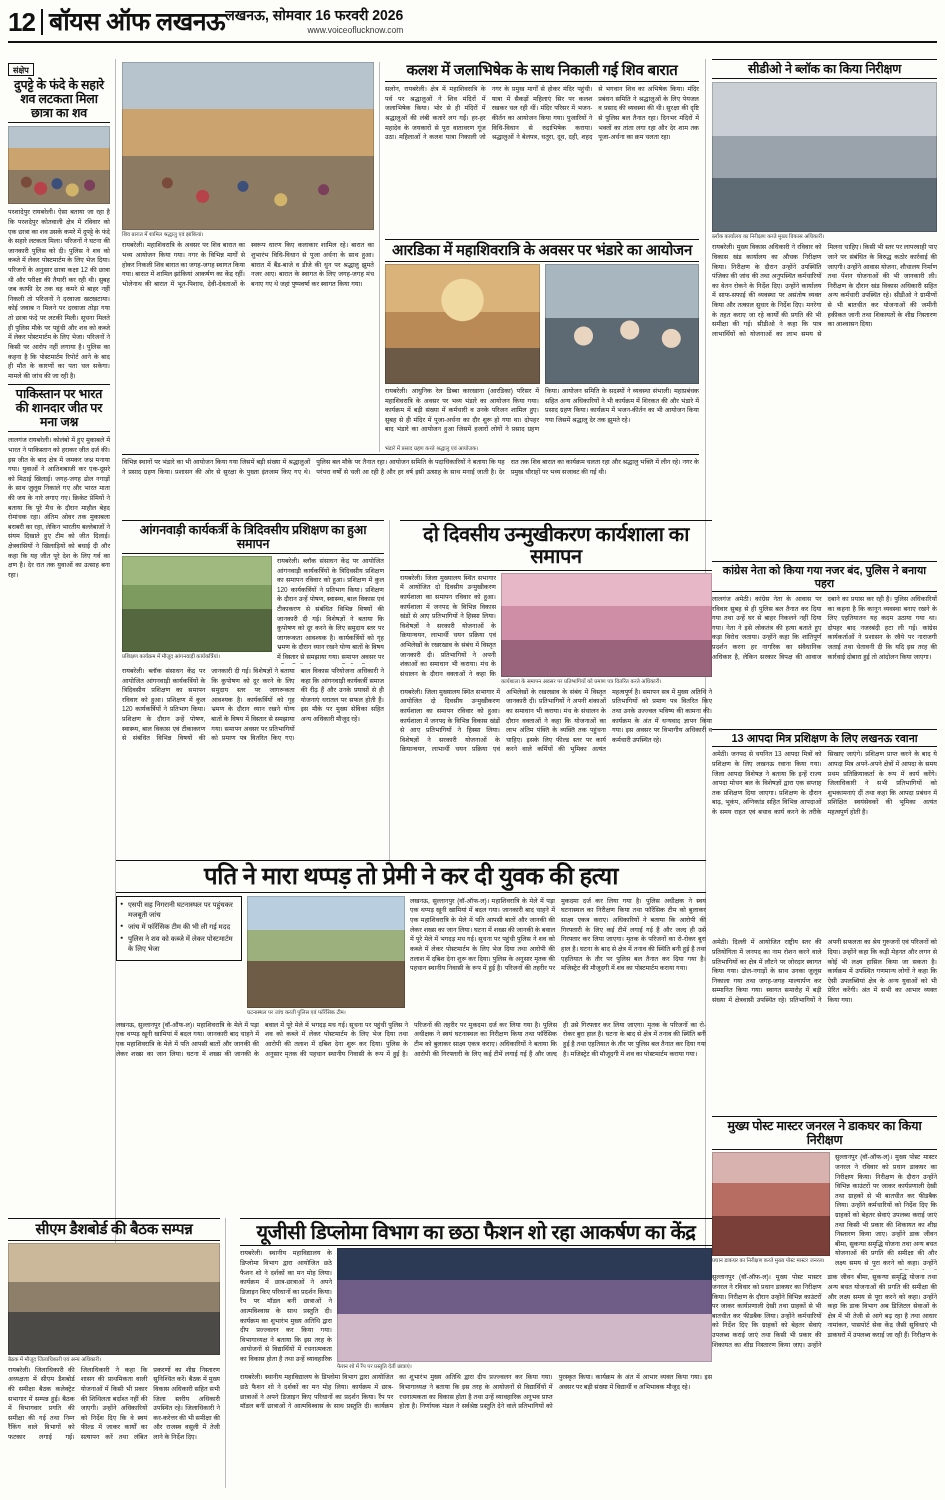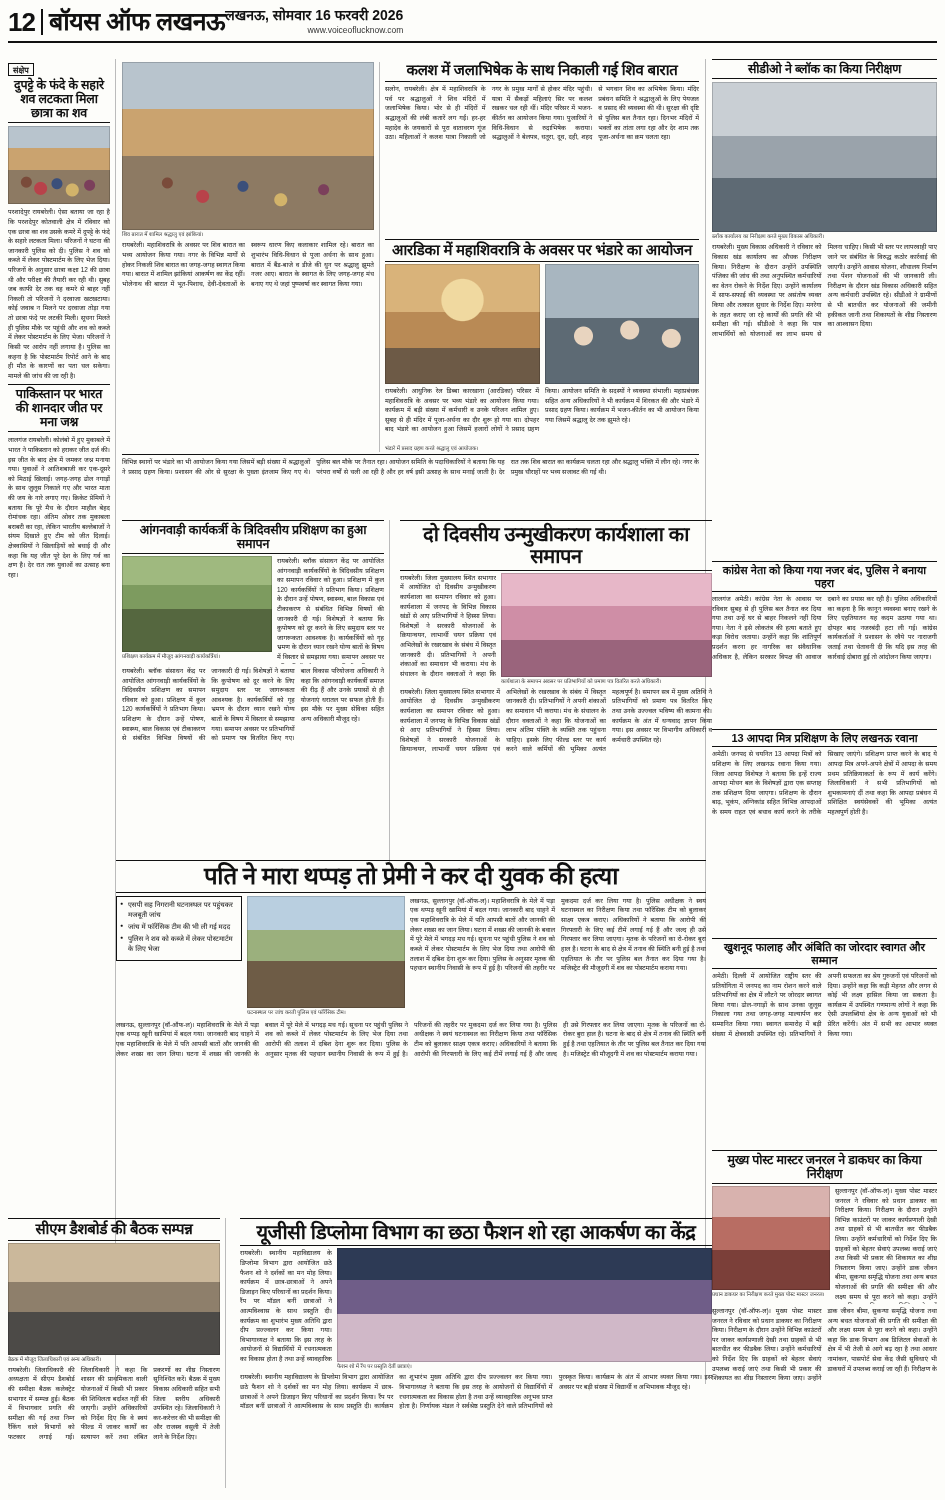--- a/index.html
+++ b/index.html
@@ -156,21 +156,20 @@
       <div class="ph ph-office mt3" style="height:150px;"></div>
       <div class="ph-cap">ब्लॉक कार्यालय का निरीक्षण करते मुख्य विकास अधिकारी।</div>
       <div class="body-txt twocol mt2" style="height:316px;overflow:hidden;">रायबरेली। मुख्य विकास अधिकारी ने रविवार को विकास खंड कार्यालय का औचक निरीक्षण किया। निरीक्षण के दौरान उन्होंने उपस्थिति पंजिका की जांच की तथा अनुपस्थित कर्मचारियों का वेतन रोकने के निर्देश दिए। उन्होंने कार्यालय में साफ-सफाई की व्यवस्था पर असंतोष व्यक्त किया और तत्काल सुधार के निर्देश दिए। मनरेगा के तहत कराए जा रहे कार्यों की प्रगति की भी समीक्षा की गई। सीडीओ ने कहा कि पात्र लाभार्थियों को योजनाओं का लाभ समय से मिलना चाहिए। किसी भी स्तर पर लापरवाही पाए जाने पर संबंधित के विरुद्ध कठोर कार्रवाई की जाएगी। उन्होंने आवास योजना, शौचालय निर्माण तथा पेंशन योजनाओं की भी जानकारी ली। निरीक्षण के दौरान खंड विकास अधिकारी सहित अन्य कर्मचारी उपस्थित रहे। सीडीओ ने ग्रामीणों से भी बातचीत कर योजनाओं की जमीनी हकीकत जानी तथा शिकायतों के शीघ्र निस्तारण का आश्वासन दिया।</div>
 
       <div class="hl h-xs rule-t rule-b mt3 pt2 pb2">कांग्रेस नेता को किया गया नजर बंद, पुलिस ने बनाया पहरा</div>
       <div class="body-txt twocol mt2" style="height:132px;overflow:hidden;">लालगंज अमेठी। कांग्रेस नेता के आवास पर रविवार सुबह से ही पुलिस बल तैनात कर दिया गया तथा उन्हें घर से बाहर निकलने नहीं दिया गया। नेता ने इसे लोकतंत्र की हत्या बताते हुए कड़ा विरोध जताया। उन्होंने कहा कि शांतिपूर्ण प्रदर्शन करना हर नागरिक का संवैधानिक अधिकार है, लेकिन सरकार विपक्ष की आवाज दबाने का प्रयास कर रही है। पुलिस अधिकारियों का कहना है कि कानून व्यवस्था बनाए रखने के लिए एहतियातन यह कदम उठाया गया था। दोपहर बाद नजरबंदी हटा ली गई। कांग्रेस कार्यकर्ताओं ने प्रशासन के रवैये पर नाराजगी जताई तथा चेतावनी दी कि यदि इस तरह की कार्रवाई दोबारा हुई तो आंदोलन किया जाएगा।</div>
 
       <div class="hl h-xs rule-t rule-b mt3 pt2 pb2">13 आपदा मित्र प्रशिक्षण के लिए लखनऊ रवाना</div>
       <div class="body-txt twocol mt2" style="height:186px;overflow:hidden;">अमेठी। जनपद से चयनित 13 आपदा मित्रों को प्रशिक्षण के लिए लखनऊ रवाना किया गया। जिला आपदा विशेषज्ञ ने बताया कि इन्हें राज्य आपदा मोचन बल के विशेषज्ञों द्वारा एक सप्ताह तक प्रशिक्षण दिया जाएगा। प्रशिक्षण के दौरान बाढ़, भूकंप, अग्निकांड सहित विभिन्न आपदाओं के समय राहत एवं बचाव कार्य करने के तरीके सिखाए जाएंगे। प्रशिक्षण प्राप्त करने के बाद ये आपदा मित्र अपने-अपने क्षेत्रों में आपदा के समय प्रथम प्रतिक्रियाकर्ता के रूप में कार्य करेंगे। जिलाधिकारी ने सभी प्रतिभागियों को शुभकामनाएं दीं तथा कहा कि आपदा प्रबंधन में प्रशिक्षित स्वयंसेवकों की भूमिका अत्यंत महत्वपूर्ण होती है।</div>
 
-      <div class="hl h-xs rule-t rule-b mt3 pt2 pb2">खुशनूद फालाह और अंबिति का जोरदार स्वागत और सम्मान</div>
       <div class="body-txt twocol mt2" style="height:176px;overflow:hidden;">अमेठी। दिल्ली में आयोजित राष्ट्रीय स्तर की प्रतियोगिता में जनपद का नाम रोशन करने वाले प्रतिभागियों का क्षेत्र में लौटने पर जोरदार स्वागत किया गया। ढोल-नगाड़ों के साथ उनका जुलूस निकाला गया तथा जगह-जगह माल्यार्पण कर सम्मानित किया गया। स्वागत समारोह में बड़ी संख्या में क्षेत्रवासी उपस्थित रहे। प्रतिभागियों ने अपनी सफलता का श्रेय गुरुजनों एवं परिजनों को दिया। उन्होंने कहा कि कड़ी मेहनत और लगन से कोई भी लक्ष्य हासिल किया जा सकता है। कार्यक्रम में उपस्थित गणमान्य लोगों ने कहा कि ऐसी उपलब्धियां क्षेत्र के अन्य युवाओं को भी प्रेरित करेंगी। अंत में सभी का आभार व्यक्त किया गया।</div>
 
       <div class="hl h-sm rule-t rule-b mt3 pt2 pb2">मुख्य पोस्ट मास्टर जनरल ने डाकघर का किया निरीक्षण</div>
       <div class="flexrow mt2">
         <div style="width:118px;">
           <div class="ph ph-red" style="height:104px;"></div>
           <div class="ph-cap">प्रधान डाकघर का निरीक्षण करते मुख्य पोस्ट मास्टर जनरल।</div>
         </div>
         <div style="flex:1;">
           <div class="body-txt" style="height:118px;overflow:hidden;">सुल्तानपुर (वॉ-ऑफ-ल)। मुख्य पोस्ट मास्टर जनरल ने रविवार को प्रधान डाकघर का निरीक्षण किया। निरीक्षण के दौरान उन्होंने विभिन्न काउंटरों पर जाकर कार्यप्रणाली देखी तथा ग्राहकों से भी बातचीत कर फीडबैक लिया। उन्होंने कर्मचारियों को निर्देश दिए कि ग्राहकों को बेहतर सेवाएं उपलब्ध कराई जाएं तथा किसी भी प्रकार की शिकायत का शीघ्र निस्तारण किया जाए। उन्होंने डाक जीवन बीमा, सुकन्या समृद्धि योजना तथा अन्य बचत योजनाओं की प्रगति की समीक्षा की और लक्ष्य समय से पूरा करने को कहा। उन्होंने कहा कि डाक विभाग अब डिजिटल सेवाओं के क्षेत्र में भी तेजी से आगे बढ़ रहा है तथा आधार नामांकन, पासपोर्ट सेवा केंद्र जैसी सुविधाएं भी डाकघरों में उपलब्ध कराई जा रही हैं। निरीक्षण के दौरान प्रवर अधीक्षक डाकघर सहित अन्य अधिकारी व कर्मचारी उपस्थित रहे।</div>

